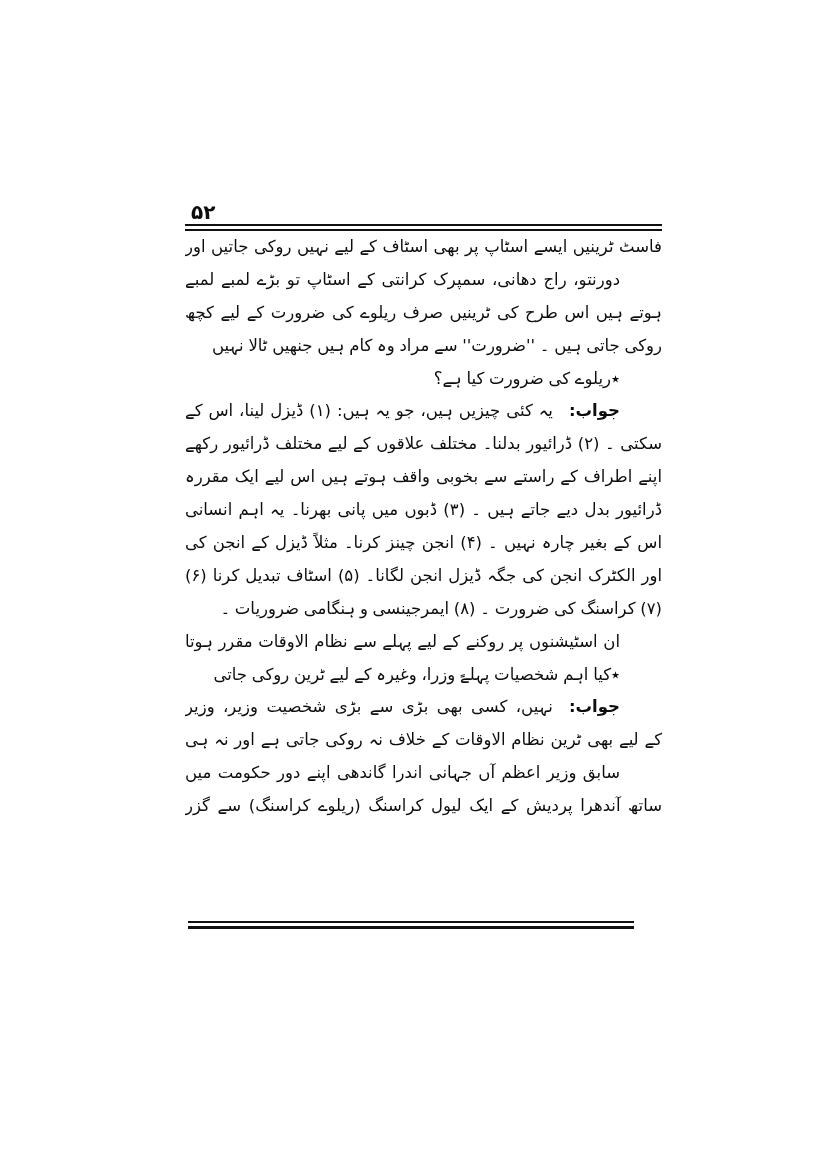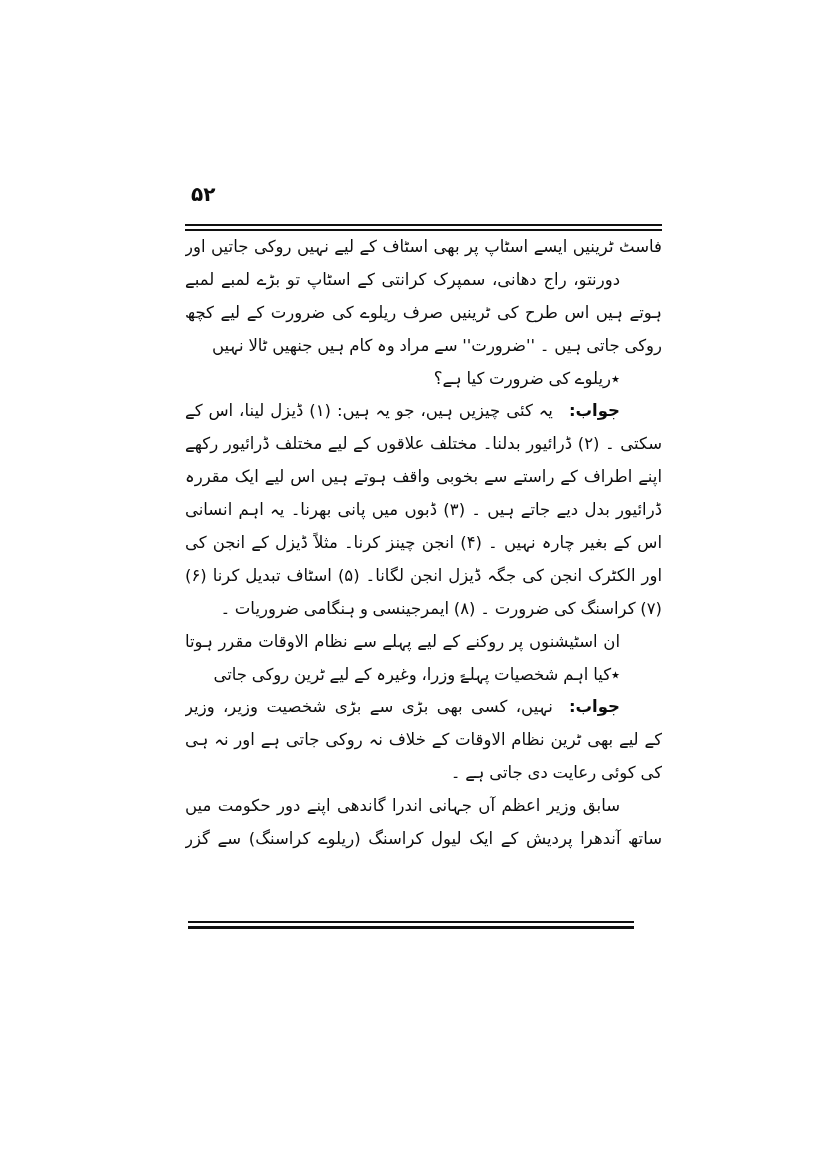--- a/index.html
+++ b/index.html
@@ -13,21 +13,21 @@
   }
   .page{position:absolute;inset:0;}
   
   .header{
     position:absolute;
     left:185px;top:186px;width:477px;height:38px;
     display:flex;flex-direction:row;justify-content:space-between;align-items:flex-end;
   }
   .page-num{
     font-size:20px;font-weight:bold;
-    padding-left:6px;padding-bottom:18px;
+    padding-left:6px;padding-bottom:0;
   }
   .book-title{
     direction:rtl;
     font-size:23px;font-weight:bold;
     white-space:nowrap;
   }
   
   .rule-top{
     position:absolute;left:185px;top:224px;width:477px;height:3px;
     border-top:2px solid #101010;border-bottom:2px solid #101010;
@@ -73,20 +73,19 @@
     <div class="ln j">سکتی ۔ (۲) ڈرائیور بدلنا۔ مختلف علاقوں کے لیے مختلف ڈرائیور رکھے جاتے ہیں جو</div>
     <div class="ln j">اپنے اطراف کے راستے سے بخوبی واقف ہوتے ہیں اس لیے ایک مقررہ حد کے بعد</div>
     <div class="ln j">ڈرائیور بدل دیے جاتے ہیں ۔ (۳) ڈبوں میں پانی بھرنا۔ یہ اہم انسانی ضرورت ہے</div>
     <div class="ln j">اس کے بغیر چارہ نہیں ۔ (۴) انجن چینز کرنا۔ مثلاً ڈیزل کے انجن کی جگہ الکٹرک انجن</div>
     <div class="ln j">اور الکٹرک انجن کی جگہ ڈیزل انجن لگانا۔ (۵) اسٹاف تبدیل کرنا (۶) صفائی کا اہتمام</div>
     <div class="ln">(۷) کراسنگ کی ضرورت ۔ (۸) ایمرجینسی و ہنگامی ضروریات ۔</div>
     <div class="ln j ind">ان اسٹیشنوں پر روکنے کے لیے پہلے سے نظام الاوقات مقرر ہوتا ہے ۔ ان</div>
     <div class="ln ind">٭کیا اہم شخصیات پہلےً وزرا، وغیرہ کے لیے ٹرین روکی جاتی ہے؟</div>
     <div class="ln j ind"><b class="lead">جواب:</b><span>نہیں، کسی بھی بڑی سے بڑی شخصیت وزیر، وزیر اعظم ، بلکہ صدر جمہوریہ</span></div>
     <div class="ln j">کے لیے بھی ٹرین نظام الاوقات کے خلاف نہ روکی جاتی ہے اور نہ ہی انھیں اس طرح</div>
-    <div class="ln">کی کوئی رعایت دی جاتی ہے ۔</div>
     <div class="ln j ind">سابق وزیر اعظم آں جہانی اندرا گاندھی اپنے دور حکومت میں ایک بار اپنے کارواں کے</div>
     <div class="ln j">ساتھ آندھرا پردیش کے ایک لیول کراسنگ (ریلوے کراسنگ) سے گزر رہی تھیں جب</div>
   </div>
 
   <div class="rule-bottom"></div>
 
 </div>
 
 </body></html>

